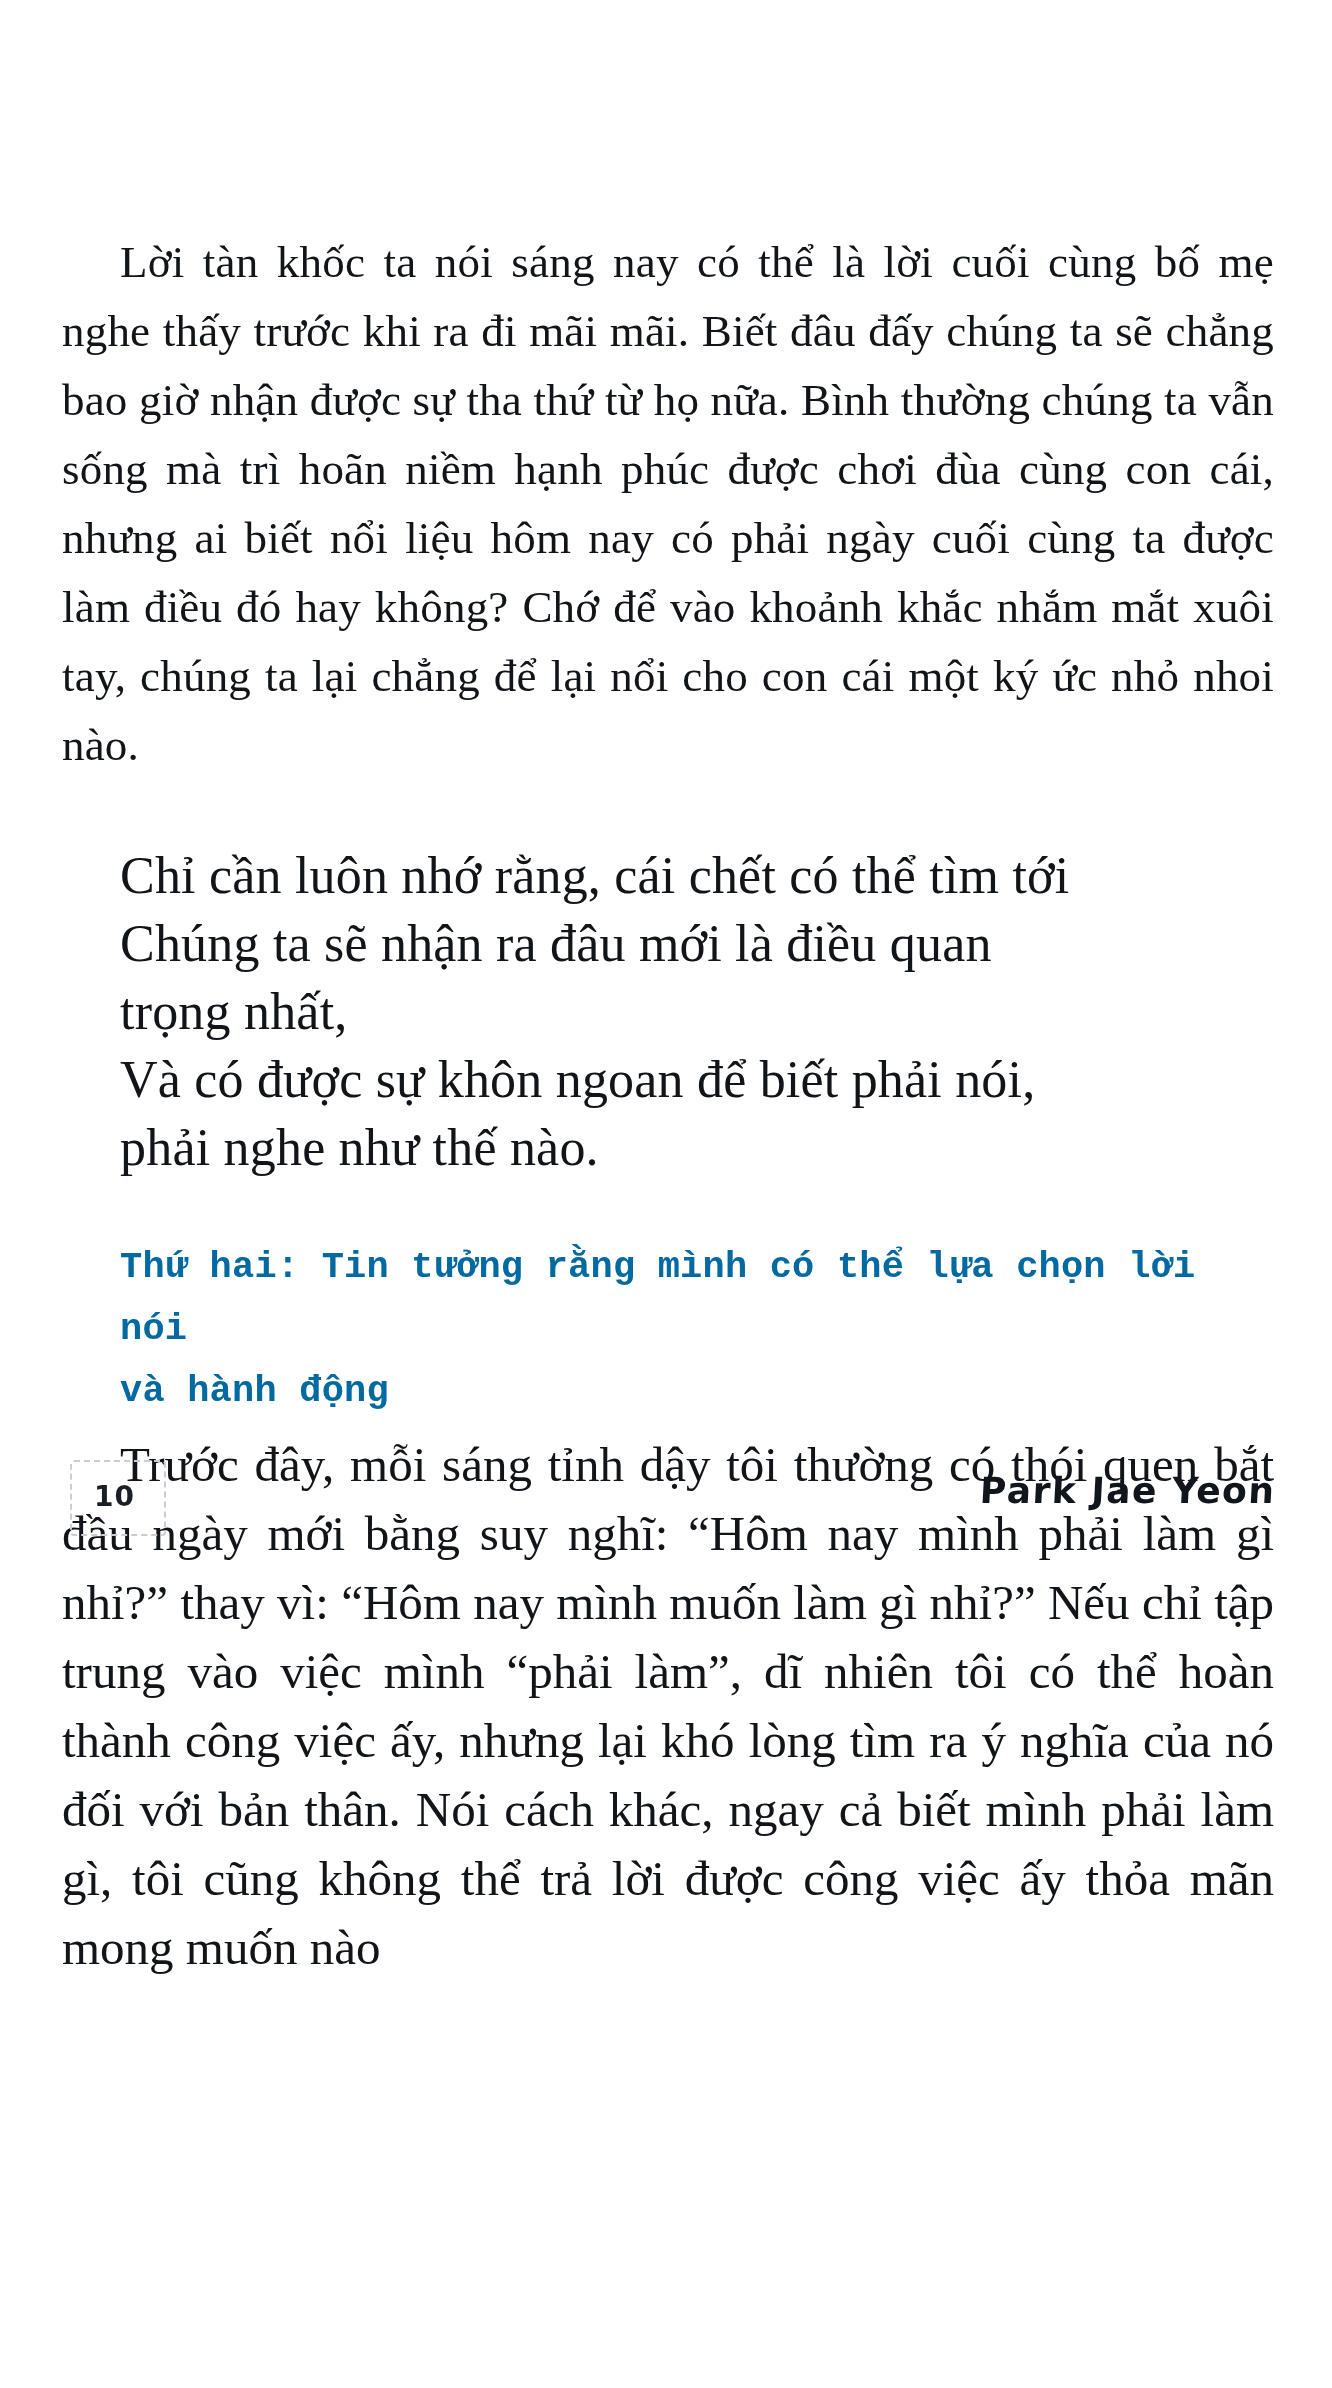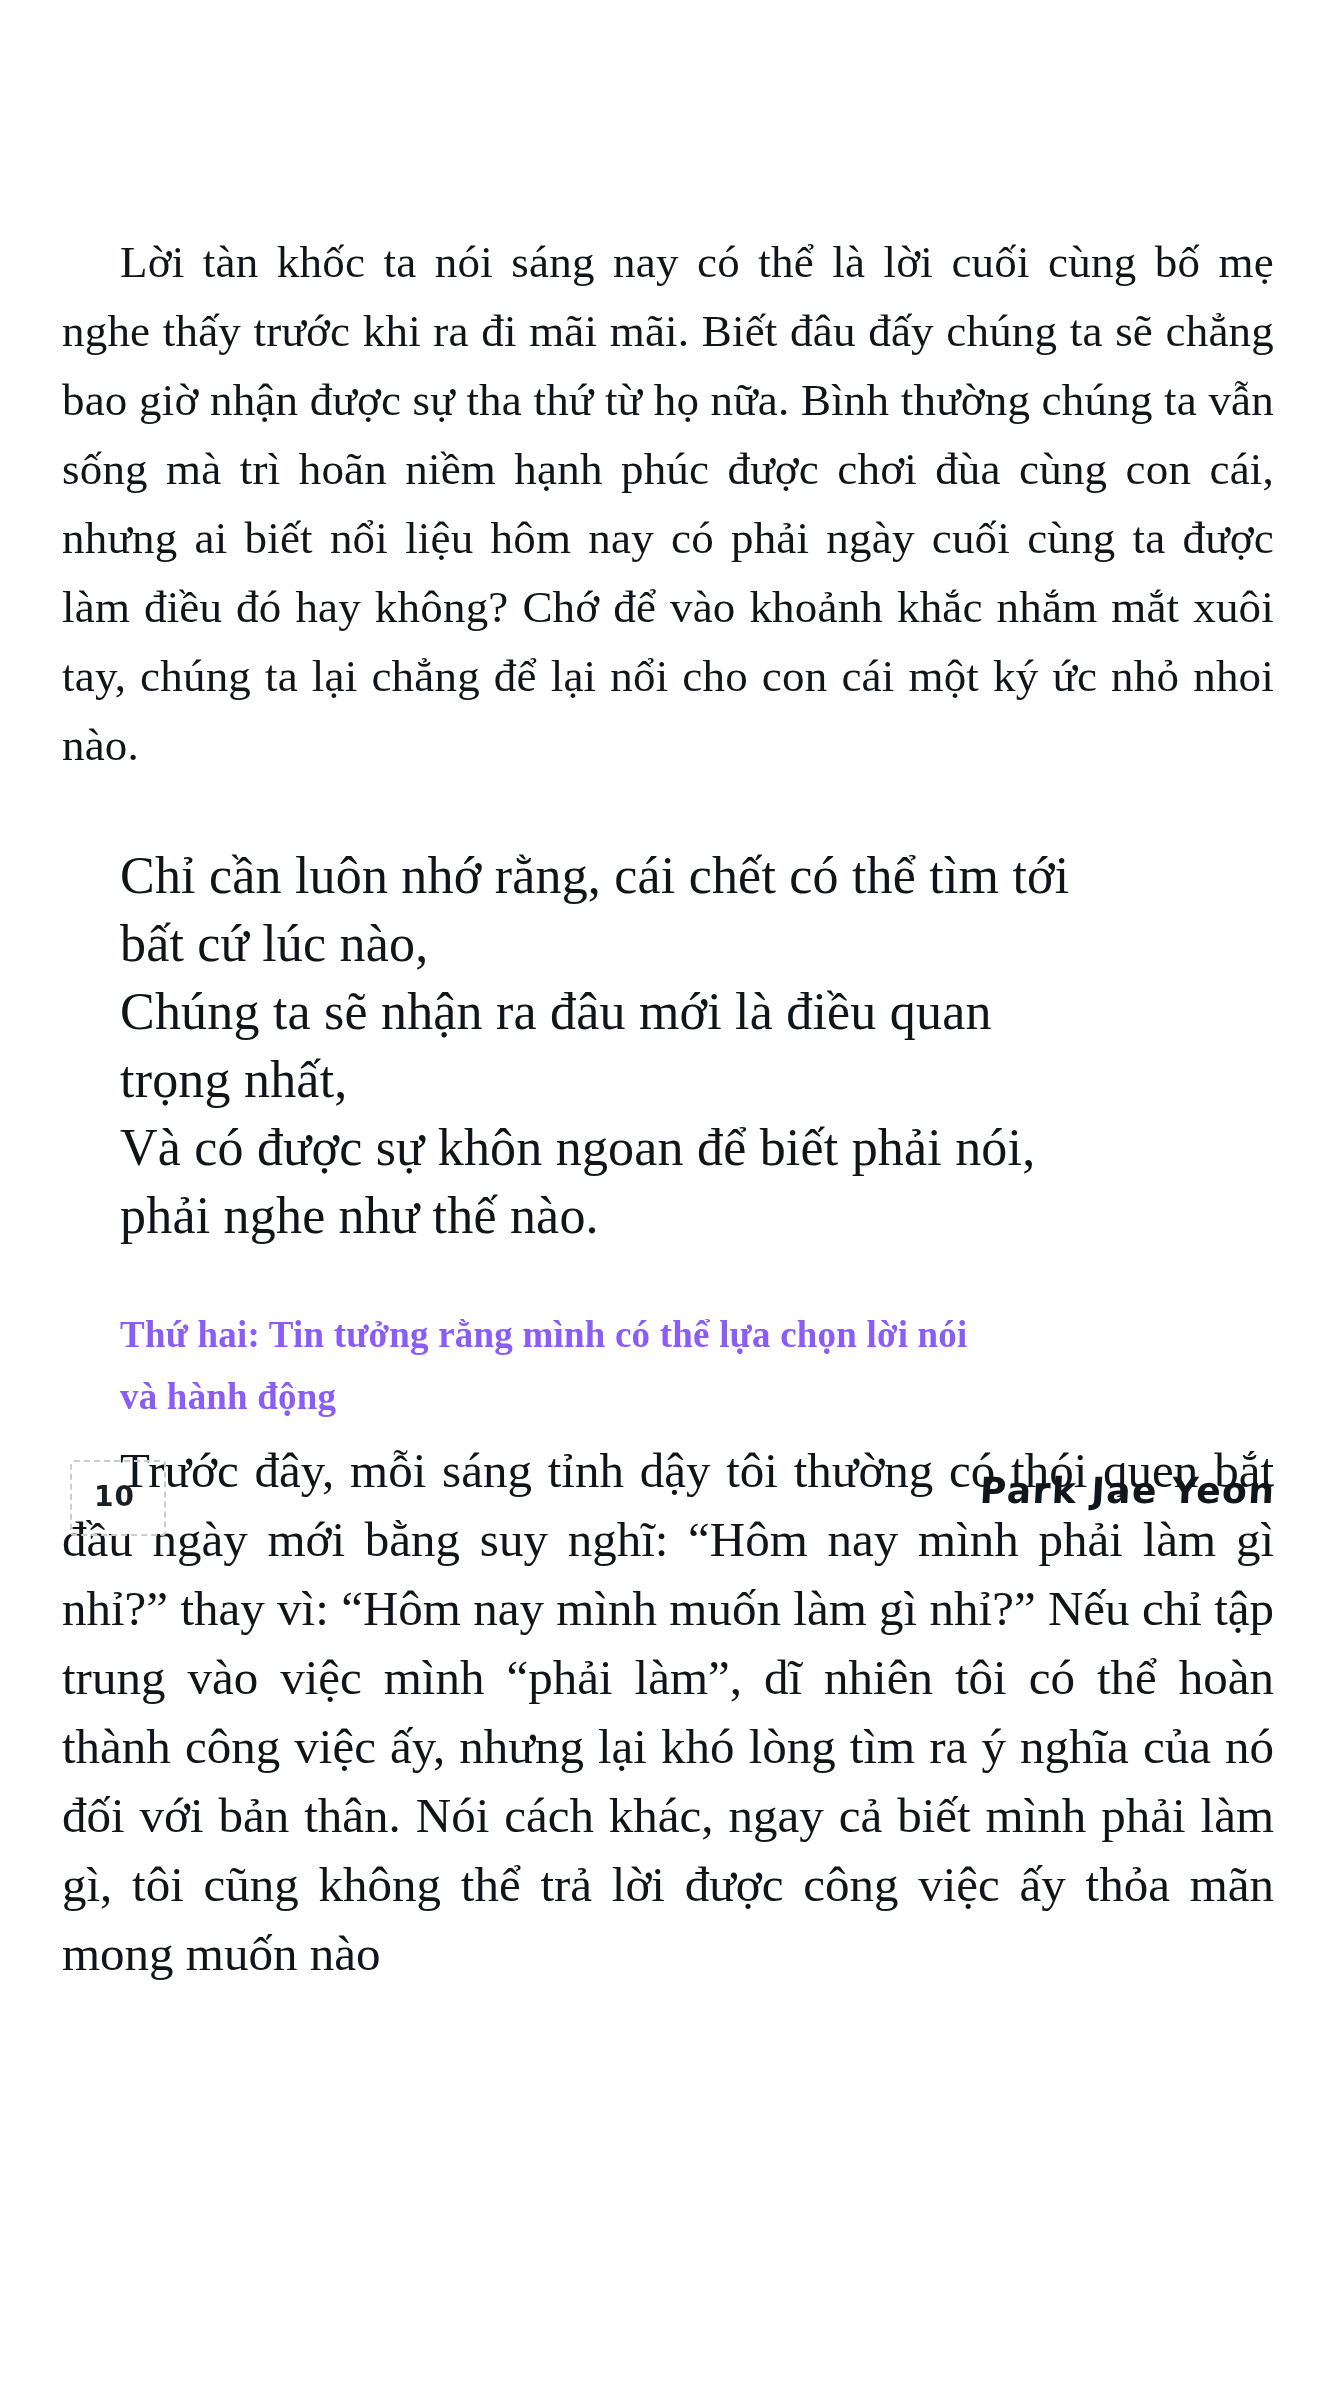--- a/index.html
+++ b/index.html
@@ -50,28 +50,28 @@
   .verse .vline {
     font-size: 52px;
     line-height: 68px;
     letter-spacing: 0.2px;
   }
   .verse .vline.spread {
     text-align: justify;
     text-justify: inter-word;
   }
   .subhead {
-    font-family: Liberation Serif, serif;
+    font-family: Liberation Mono, monospace;
     font-weight: bold;
     font-size: 37px;
     line-height: 62px;
     letter-spacing: 0.2px;
     padding-left: 58px;
     margin-bottom: 8px;
-    color: #8b5cf6;
+    color: #0369a1;
   }
   .subhead .sh-line {
     display: block;
   }
   .tail-par {
     font-size: 49px;
     line-height: 69px;
     text-align: justify;
     text-justify: inter-word;
     text-indent: 58px;
@@ -119,21 +119,20 @@
 <body>
 
 <div class="page">
 
   <div class="content">
 
     <p class="body-par indent">Lời tàn khốc ta nói sáng nay có thể là lời cuối cùng bố mẹ nghe thấy trước khi ra đi mãi mãi. Biết đâu đấy chúng ta sẽ chẳng bao giờ nhận được sự tha thứ từ họ nữa. Bình thường chúng ta vẫn sống mà trì hoãn niềm hạnh phúc được chơi đùa cùng con cái, nhưng ai biết nổi liệu hôm nay có phải ngày cuối cùng ta được làm điều đó hay không? Chớ để vào khoảnh khắc nhắm mắt xuôi tay, chúng ta lại chẳng để lại nổi cho con cái một ký ức nhỏ nhoi nào.</p>
 
     <div class="verse">
       <div class="vline spread">Chỉ cần luôn nhớ rằng, cái chết có thể tìm tới</div>
-      <div class="vline">bất cứ lúc nào,</div>
       <div class="vline spread">Chúng ta sẽ nhận ra đâu mới là điều quan</div>
       <div class="vline">trọng nhất,</div>
       <div class="vline spread">Và có được sự khôn ngoan để biết phải nói,</div>
       <div class="vline">phải nghe như thế nào.</div>
     </div>
 
     <div class="subhead">
       <span class="sh-line">Thứ hai: Tin tưởng rằng mình có thể lựa chọn lời nói</span>
       <span class="sh-line">và hành động</span>
     </div>

